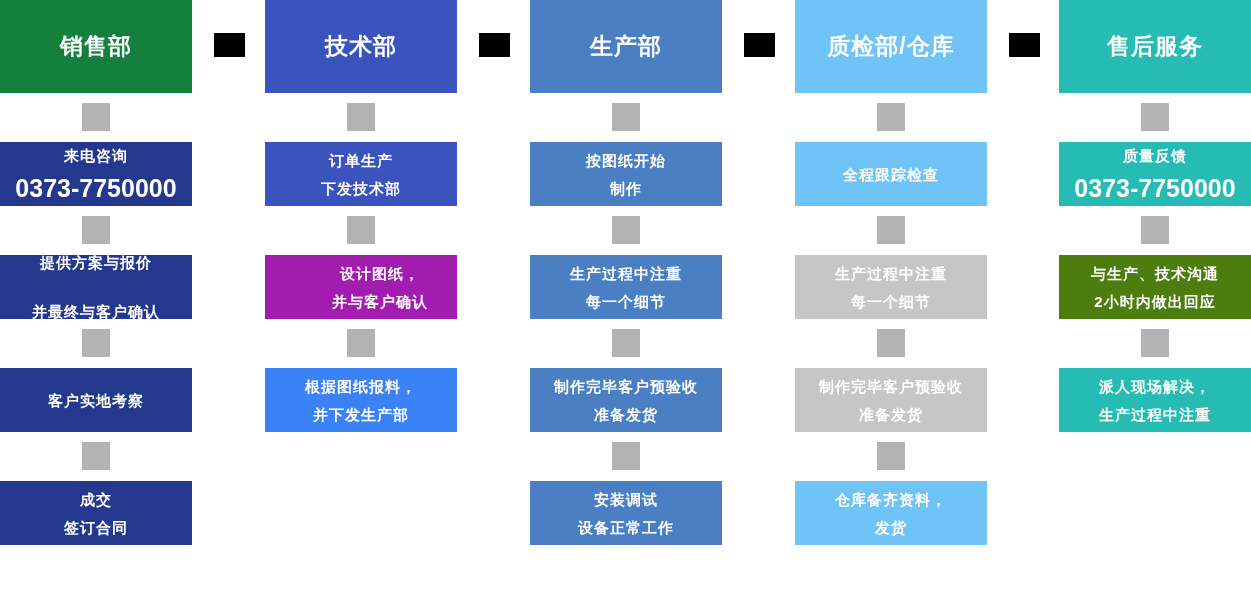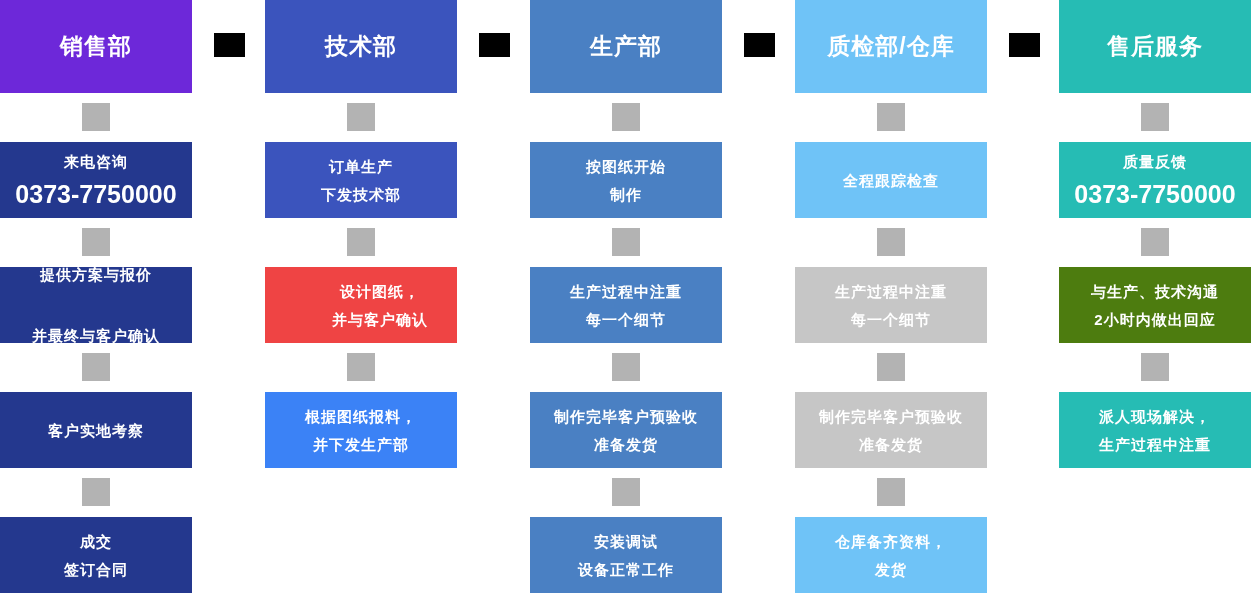--- a/index.html
+++ b/index.html
@@ -35,21 +35,21 @@
     font-size: 23px;
     font-weight: bold;
     letter-spacing: 1px;
   }
   .vconn {
     width: 28px;
     height: 28px;
     margin: 10px auto 11px auto;
   }
   .box {
-    height: 76px;
+    height: 64px;
     display: flex;
     flex-direction: column;
     align-items: center;
     justify-content: center;
     gap: 13px;
     color: #ffffff;
     text-align: center;
   }
   .line {
     font-size: 15px;
@@ -72,21 +72,21 @@
   .hlink-1 { left: 479px; }
   .hlink-2 { left: 744px; }
   .hlink-3 { left: 1009px; }
 </style>
 </head>
 <body>
 
 <div class="stage">
 
   <div class="col col-0">
-    <div class="hdr" style="background-color: #6d28d9;">销售部</div>
+    <div class="hdr" style="background-color: #15803d;">销售部</div>
     <div class="vconn" style="background-color: rgb(179, 179, 179);"></div>
     <div class="box" style="background-color: rgb(36, 56, 142);">
       <span class="line">来电咨询</span>
       <span class="line phone">0373-7750000</span>
     </div>
     <div class="vconn" style="background-color: rgb(179, 179, 179);"></div>
     <div class="box" style="background-color: rgb(36, 56, 142); justify-content: space-between;">
       <span class="line">提供方案与报价</span>
       <span class="line">并最终与客户确认</span>
     </div>
@@ -102,21 +102,21 @@
   </div>
 
   <div class="col col-1">
     <div class="hdr" style="background-color: rgb(59, 84, 189);">技术部</div>
     <div class="vconn" style="background-color: rgb(179, 179, 179);"></div>
     <div class="box" style="background-color: rgb(59, 84, 189);">
       <span class="line">订单生产</span>
       <span class="line">下发技术部</span>
     </div>
     <div class="vconn" style="background-color: rgb(179, 179, 179);"></div>
-    <div class="box" style="background-color: #ef4444; padding-left: 38px;">
+    <div class="box" style="background-color: #a21caf; padding-left: 38px;">
       <span class="line">设计图纸，</span>
       <span class="line">并与客户确认</span>
     </div>
     <div class="vconn" style="background-color: rgb(179, 179, 179);"></div>
     <div class="box" style="background-color: #3b82f6;">
       <span class="line">根据图纸报料，</span>
       <span class="line">并下发生产部</span>
     </div>
   </div>
 

